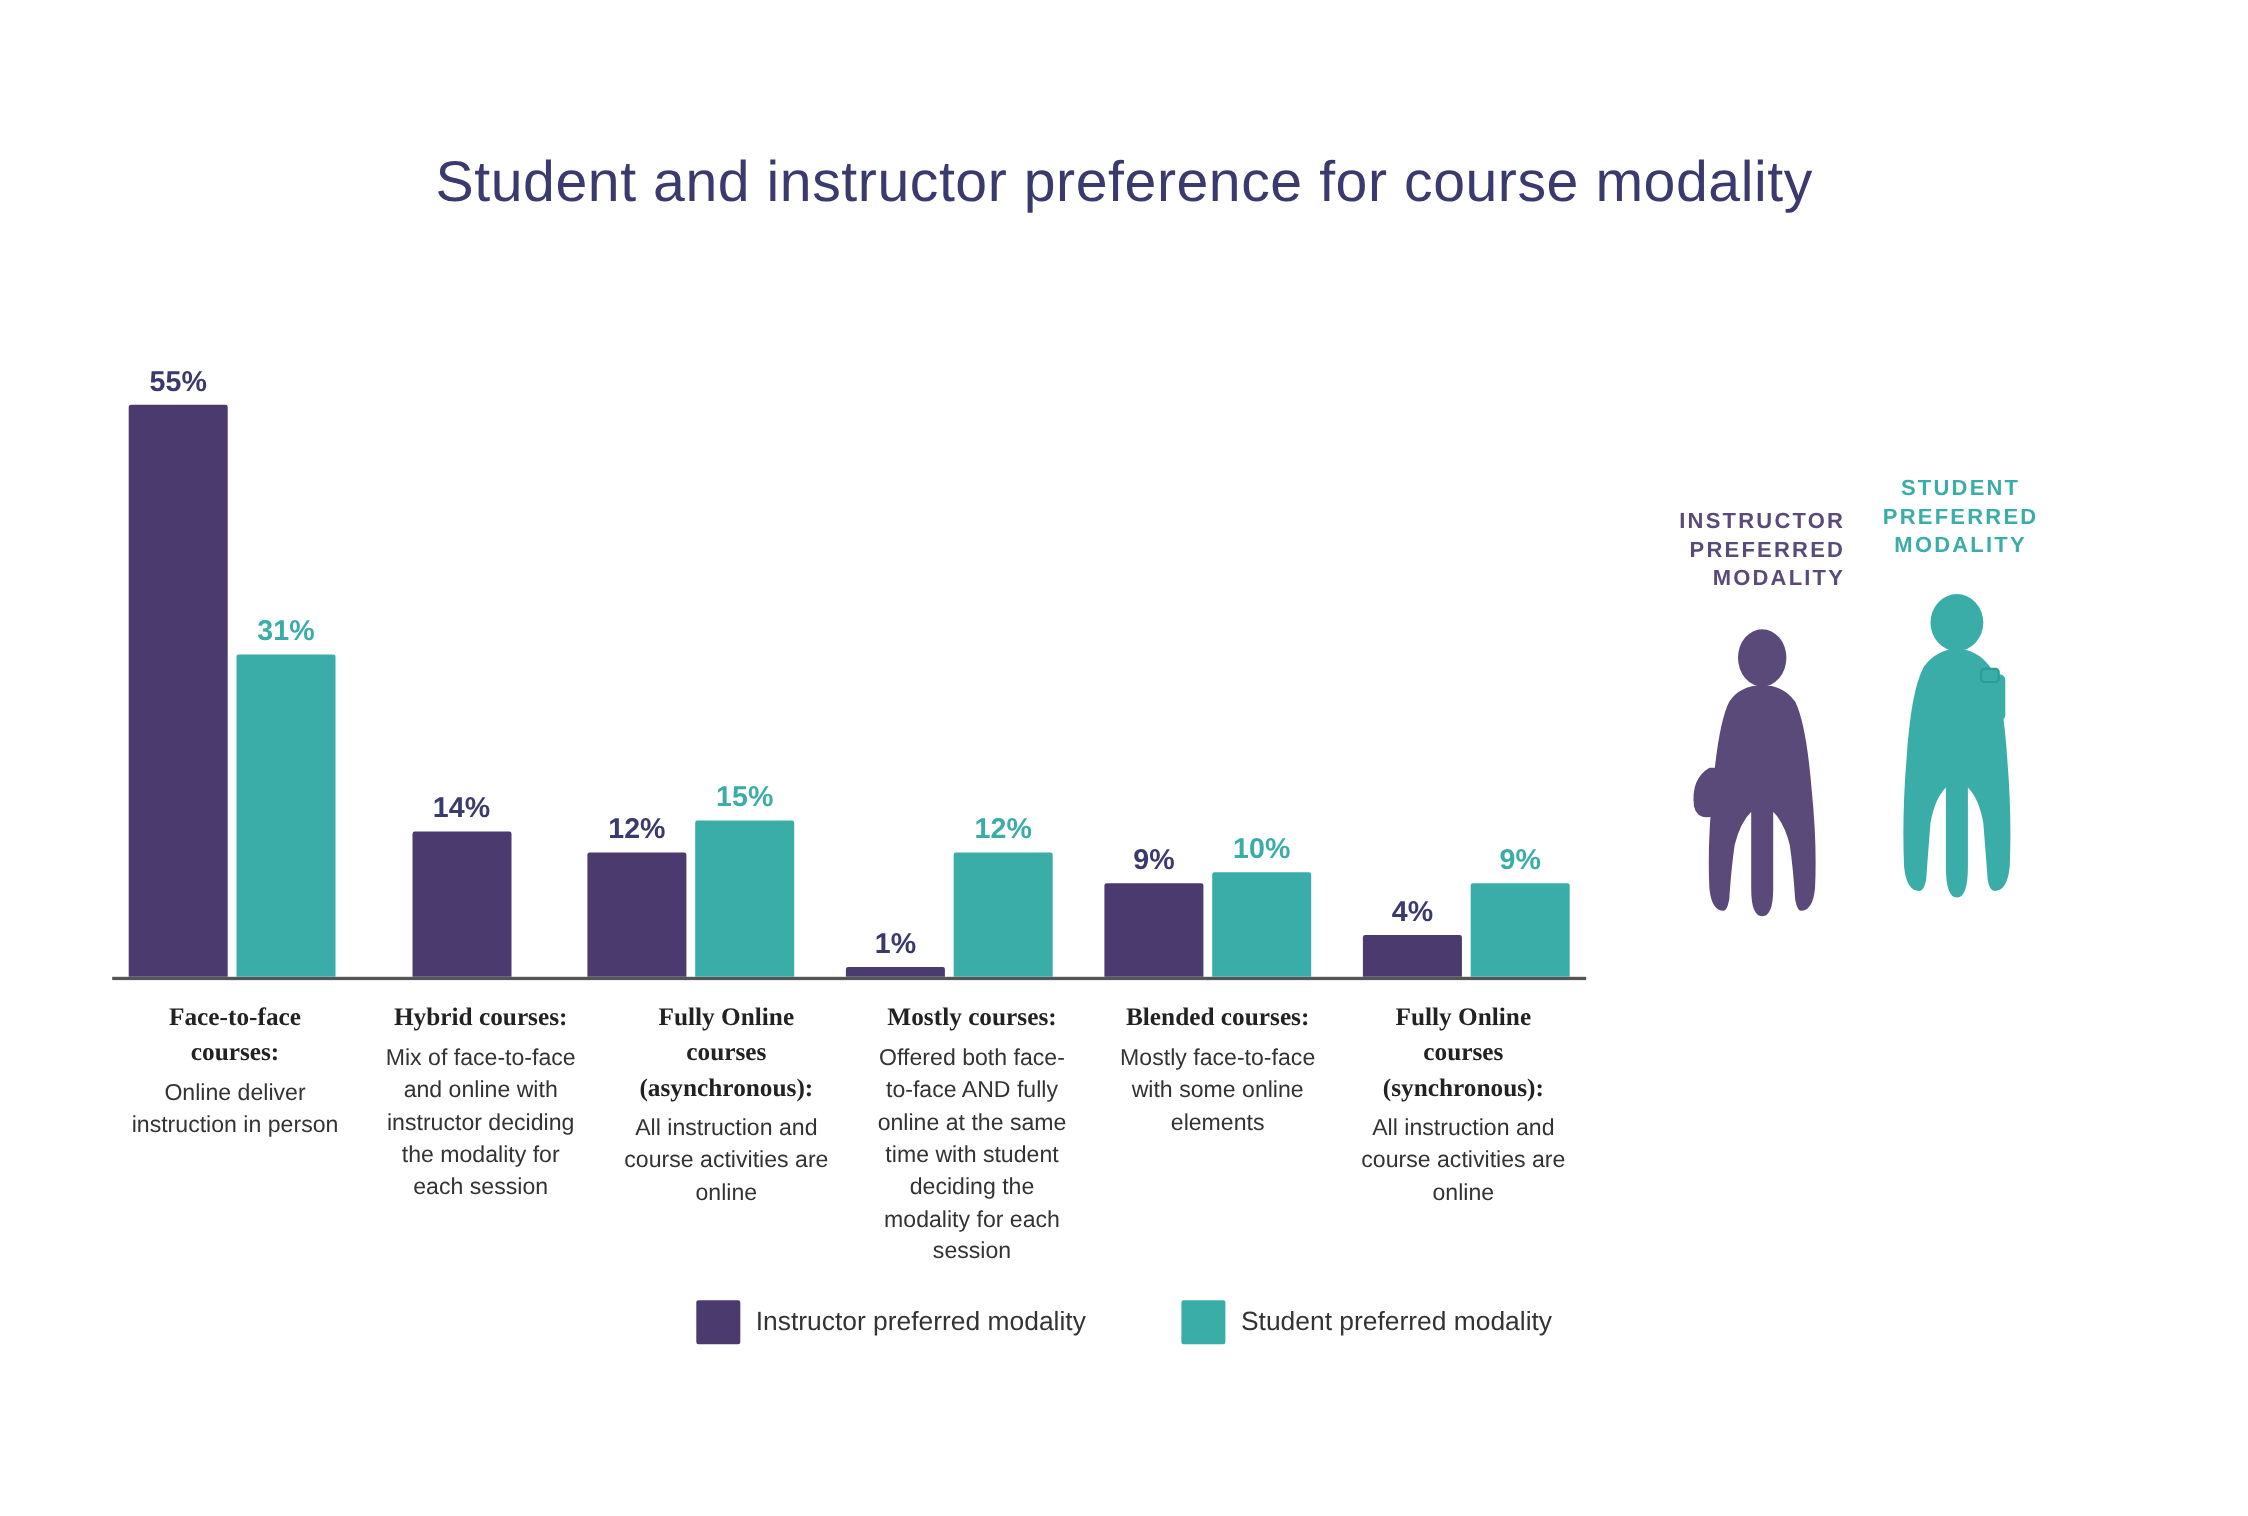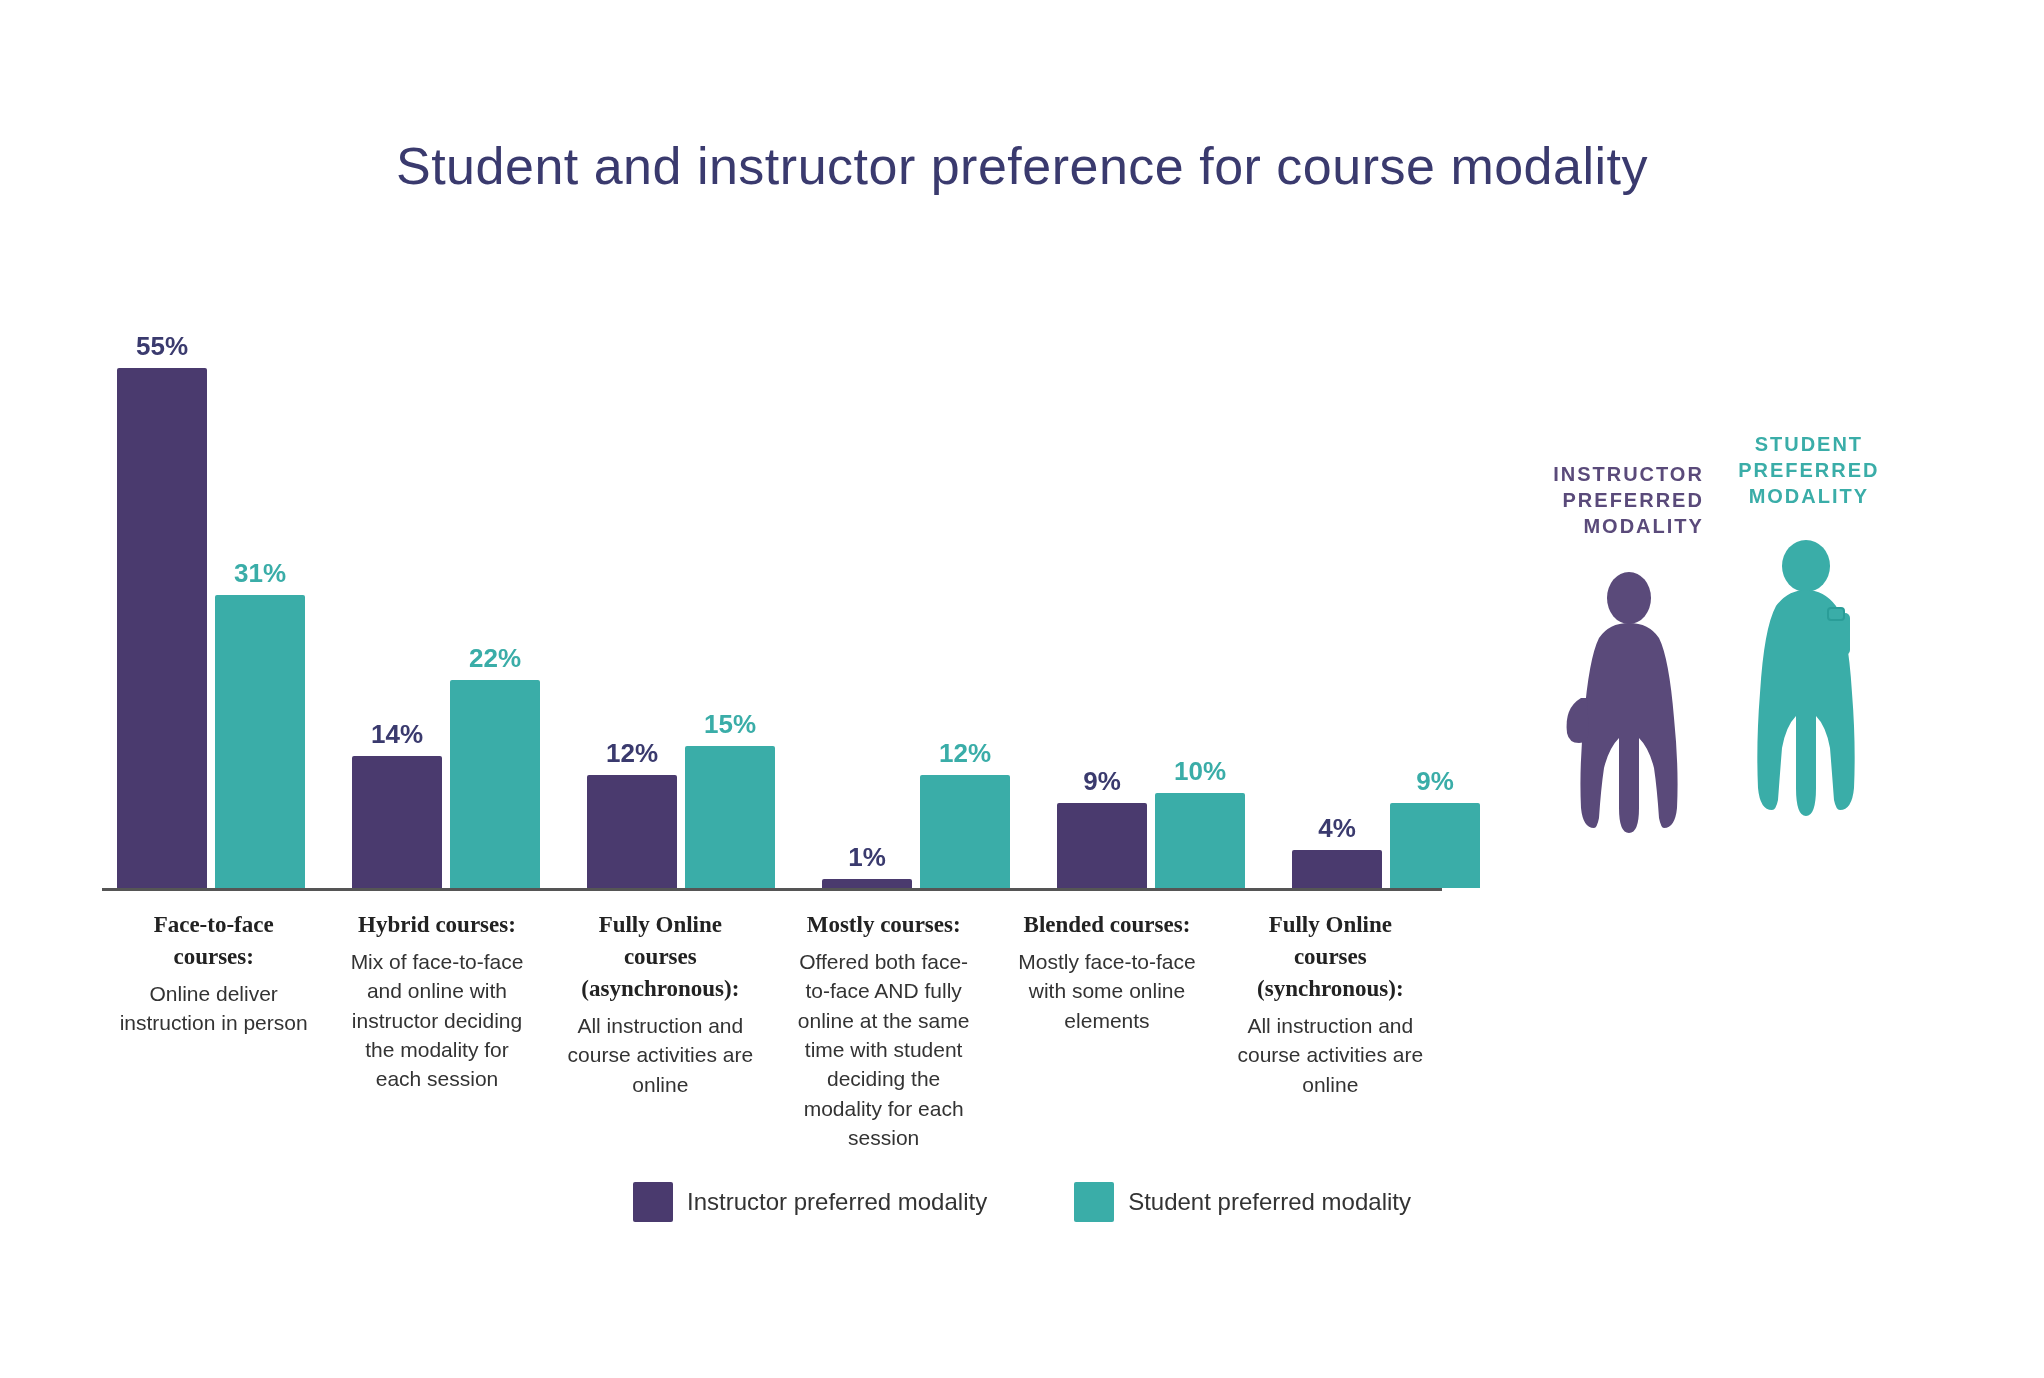--- a/index.html
+++ b/index.html
@@ -175,24 +175,20 @@
             <div class="bar-wrapper">
       <div class="bar-value student">31%</div>
       <div class="bar student" style="height:293px"></div>
     </div>
           </div>
           <div class="bar-group">
             <div class="bar-wrapper">
       <div class="bar-value instructor">14%</div>
       <div class="bar instructor" style="height:132px"></div>
     </div>
-            <div class="bar-wrapper">
-      <div class="bar-value student">22%</div>
-      <div class="bar student" style="height:208px"></div>
-    </div>
           </div>
           <div class="bar-group">
             <div class="bar-wrapper">
       <div class="bar-value instructor">12%</div>
       <div class="bar instructor" style="height:113px"></div>
     </div>
             <div class="bar-wrapper">
       <div class="bar-value student">15%</div>
       <div class="bar student" style="height:142px"></div>
     </div>

